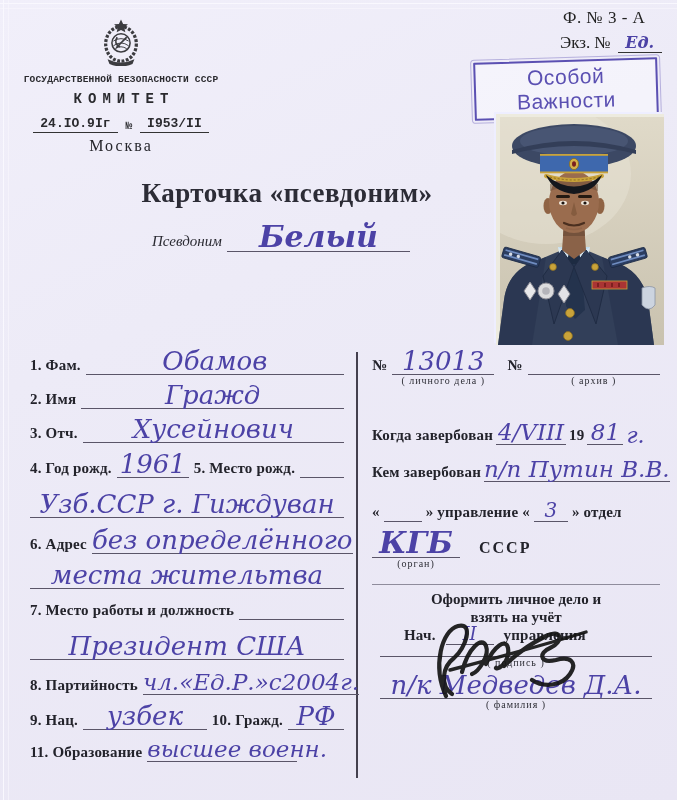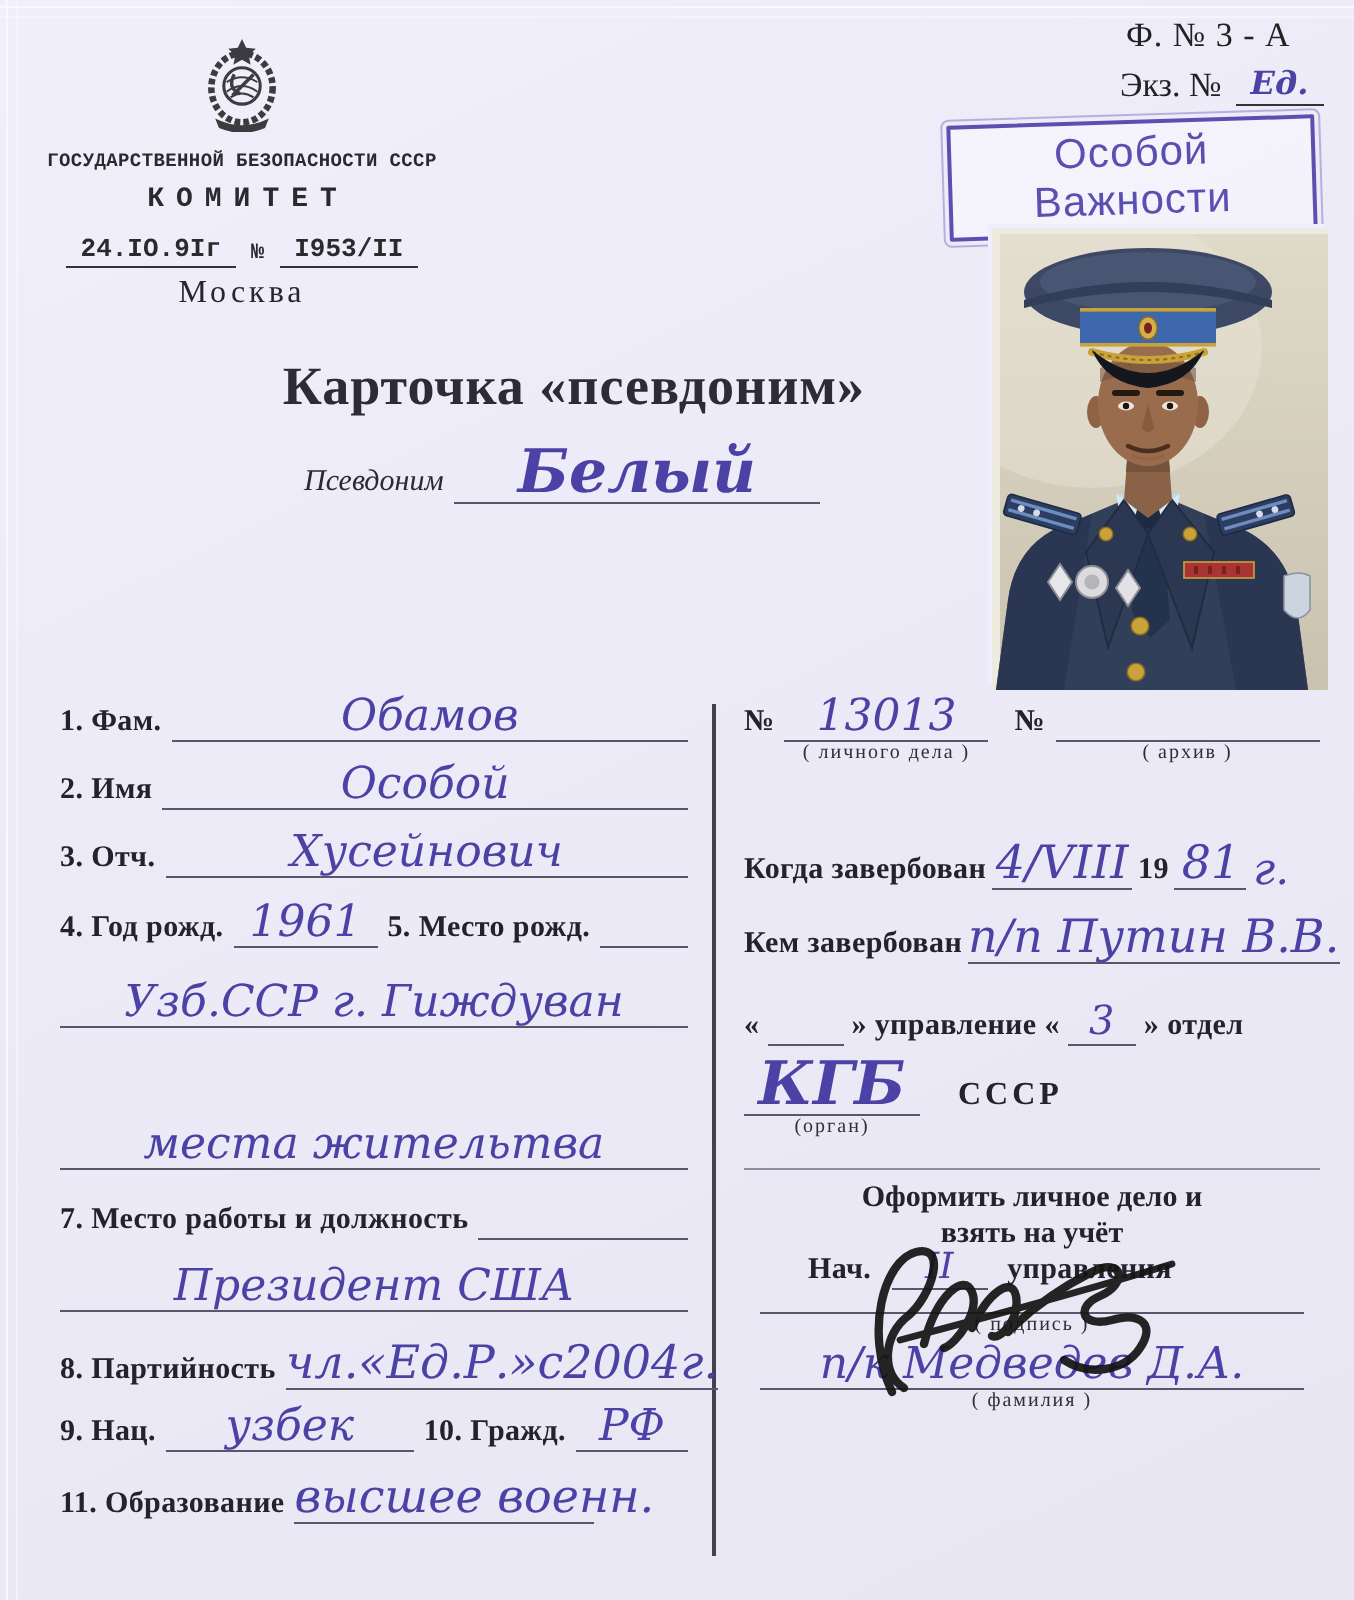--- a/index.html
+++ b/index.html
@@ -7,21 +7,21 @@
         background:linear-gradient(155deg,#f1effa 0%,#edebf7 35%,#e9e6f4 100%);
         font-family:"Liberation Serif",serif;}
   .edge{position:absolute;background:#f9f8fe;}
   .lbl{font:bold 15px "Liberation Serif",serif;color:#23232b;white-space:nowrap;padding-bottom:1px;letter-spacing:.2px;}
   .lbl-i{font:italic 15px "Liberation Serif",serif;color:#2a2a32;white-space:nowrap;padding-bottom:2px;}
   .row{position:absolute;display:flex;align-items:flex-end;gap:5px;}
   .fill{border-bottom:1.4px solid #5a5568;text-align:center;position:relative;min-height:8px;}
   .grow{flex:1;}
   .val{display:inline-block;font-family:"DejaVu Serif",serif;font-style:italic;color:#4c42a6;
        line-height:1;margin-bottom:-4px;white-space:nowrap;}
-  .v28{font-size:30px;}.v26{font-size:22px;}.v24{font-size:23px;}.v22{font-size:22px;}
+  .v28{font-size:30px;}.v26{font-size:26px;}.v24{font-size:23px;}.v22{font-size:22px;}
   .v20{font-size:20px;}.v18{font-size:18px;}.v16{font-size:16px;font-weight:bold;}
   .bold{font-weight:bold;}
   .cap{position:absolute;top:100%;left:0;right:0;margin-top:1px;text-align:center;
        font:10px "Liberation Serif",serif;letter-spacing:1px;color:#2e2e36;white-space:nowrap;}
   .ctr{position:absolute;text-align:center;font:bold 15px "Liberation Serif",serif;color:#23232b;}
   
   #letterhead{position:absolute;left:12px;top:18px;width:218px;text-align:center;}
   #org1{display:block;font:bold 14px "Liberation Mono",monospace;letter-spacing:6px;padding-left:6px;
         color:#2a2a2e;margin-top:6px;}
   #org2{display:block;font:bold 9.5px "Liberation Mono",monospace;letter-spacing:.2px;color:#2a2a2e;margin-top:4px;}
@@ -178,34 +178,38 @@
   </div>
 
   <div id="divider"></div>
 
   <div class="row" style="left:30px;top:348px;width:314px;">
     <span class="lbl">1. Фам.</span>
     <span class="fill grow"><span class="val v26">Обамов</span></span>
   </div>
   <div class="row" style="left:30px;top:382px;width:314px;">
     <span class="lbl">2. Имя</span>
-    <span class="fill grow"><span class="val v26">Особой</span></span>
+    <span class="fill grow"><span class="val v26">Гражд</span></span>
   </div>
   <div class="row" style="left:30px;top:416px;width:314px;">
     <span class="lbl">3. Отч.</span>
     <span class="fill grow"><span class="val v26">Хусейнович</span></span>
   </div>
   <div class="row" style="left:30px;top:451px;width:314px;">
     <span class="lbl">4. Год рожд.</span>
     <span class="fill" style="width:72px;"><span class="val v26">1961</span></span>
     <span class="lbl">5. Место рожд.</span>
     <span class="fill grow"></span>
   </div>
   <div class="row" style="left:30px;top:491px;width:314px;">
     <span class="fill grow"><span class="val v26">Узб.ССР г. Гиждуван</span></span>
+  </div>
+  <div class="row" style="left:30px;top:527px;width:314px;">
+    <span class="lbl">6. Адрес</span>
+    <span class="fill grow"><span class="val v26">без определённого</span></span>
   </div>
   <div class="row" style="left:30px;top:562px;width:314px;">
     <span class="fill grow"><span class="val v26">места жительтва</span></span>
   </div>
   <div class="row" style="left:30px;top:602px;width:314px;">
     <span class="lbl">7. Место работы и должность</span>
     <span class="fill grow"></span>
   </div>
   <div class="row" style="left:30px;top:633px;width:314px;">
     <span class="fill grow"><span class="val v26">Президент США</span></span>

